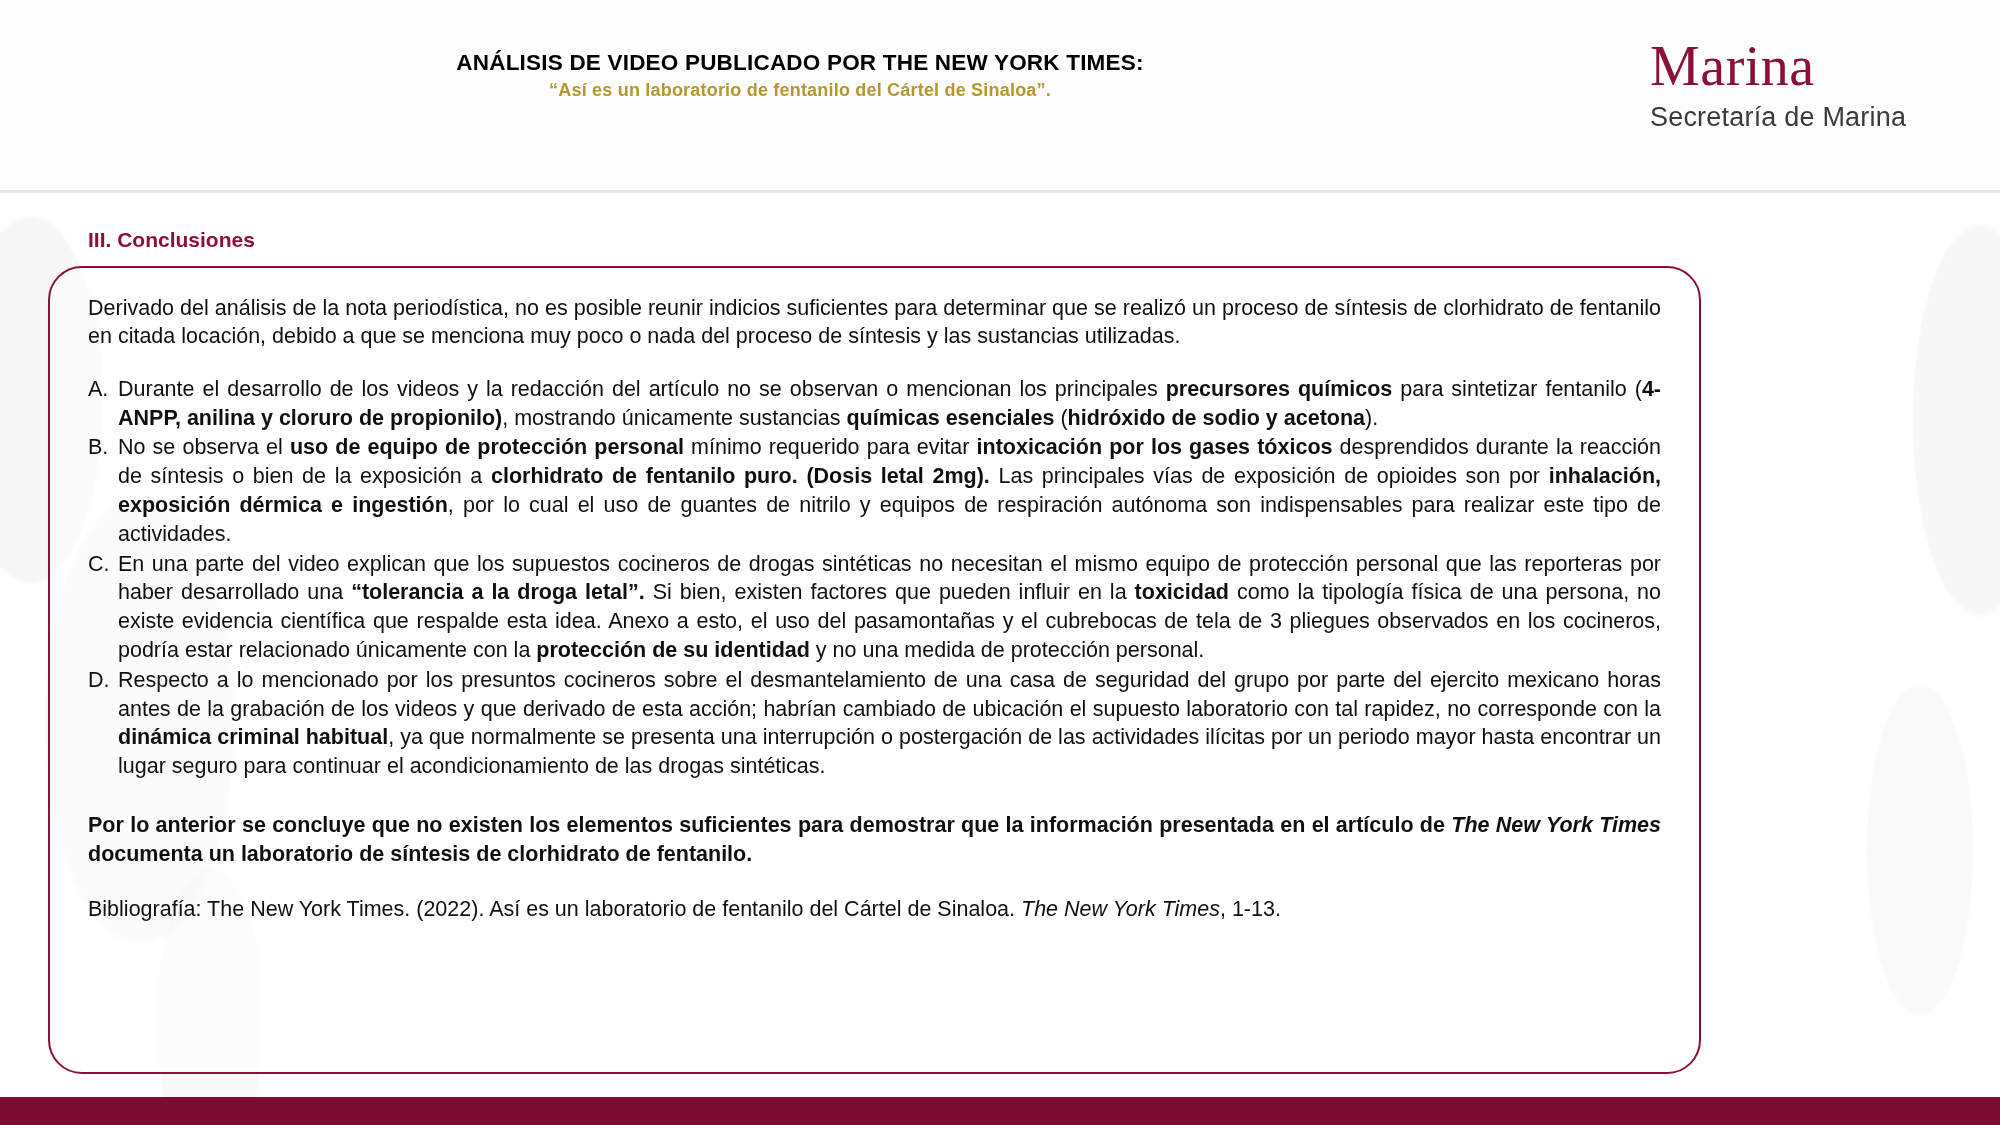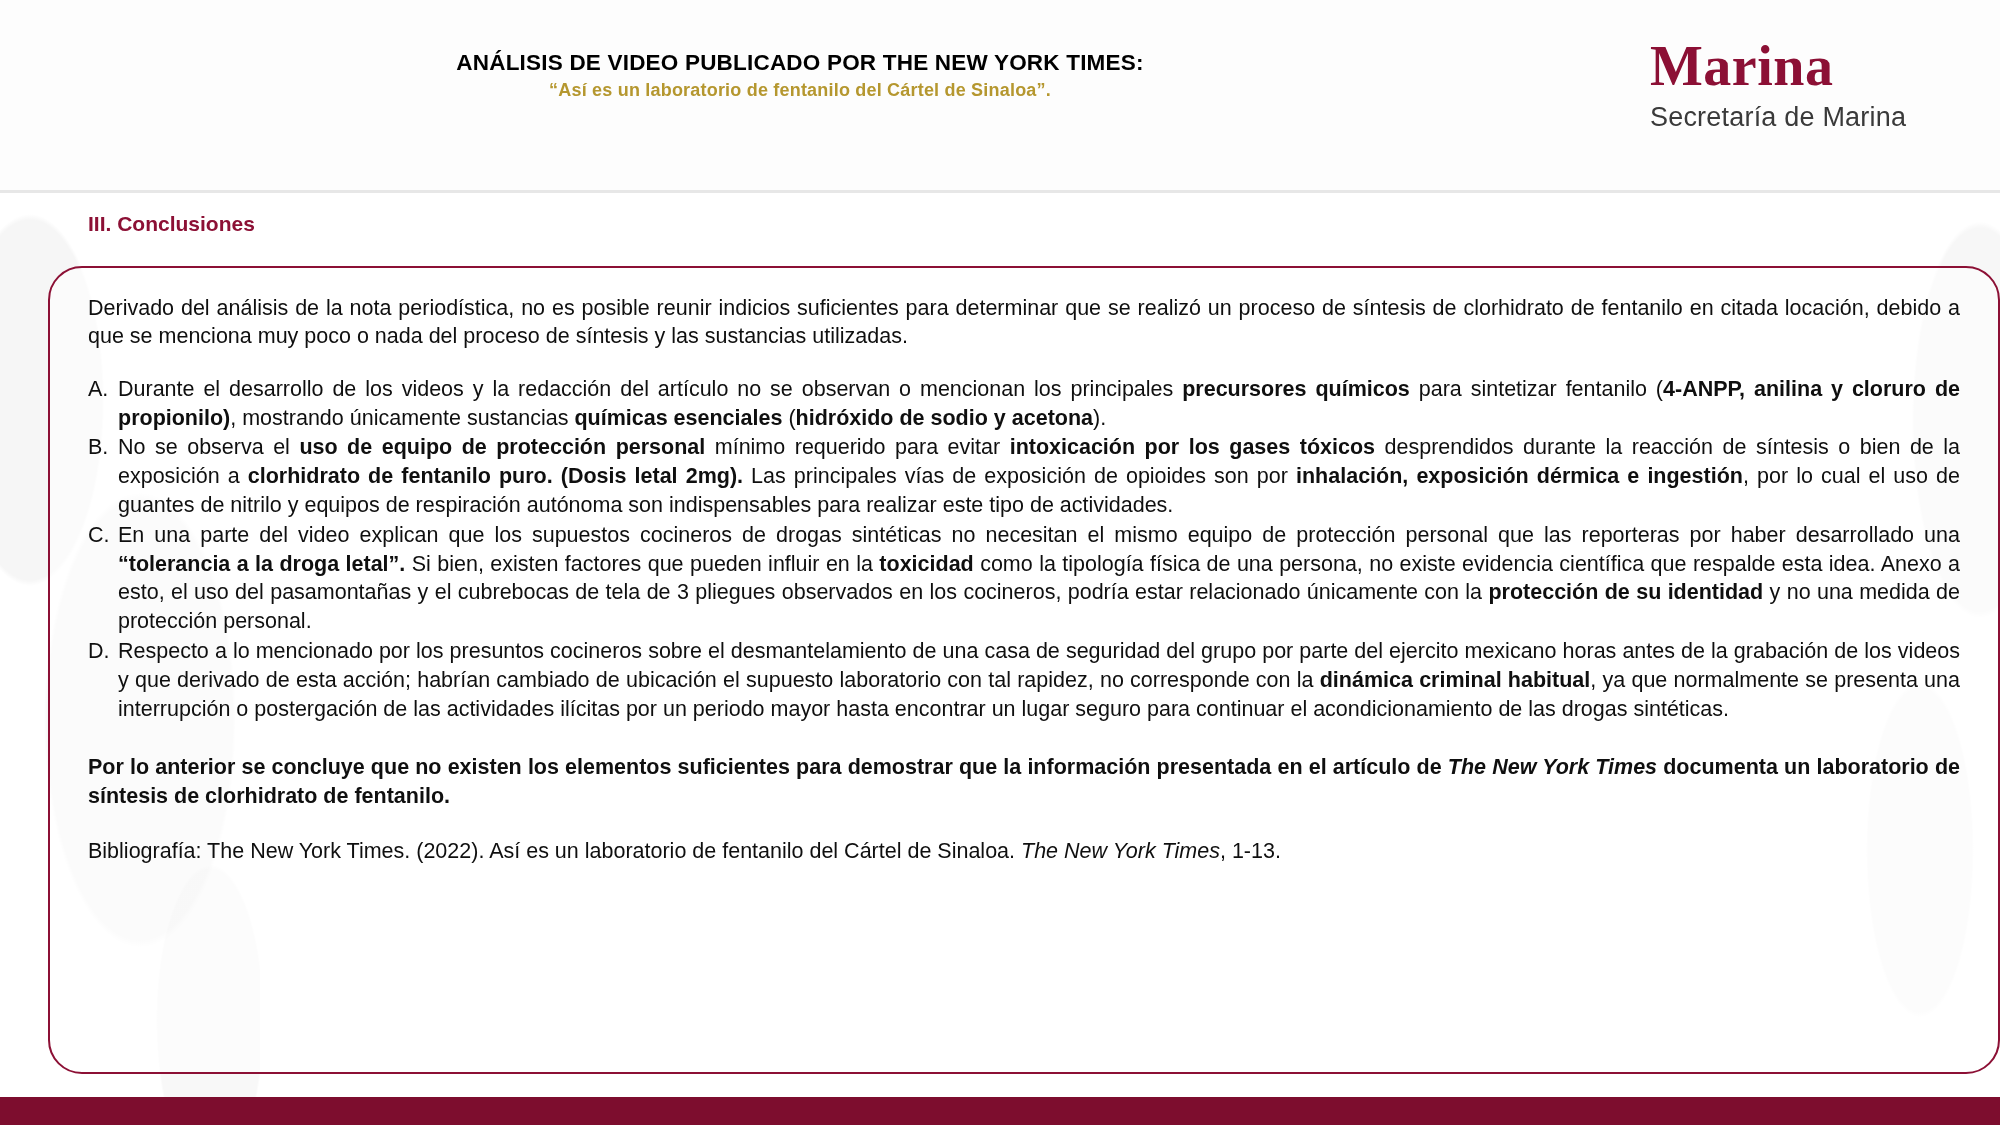--- a/index.html
+++ b/index.html
@@ -97,48 +97,48 @@
   .brand {
     position: absolute;
     left: 1650px;
     top: 38px;
     width: 330px;
   }
   .brand-main {
     color: #8c1035;
     font-family: "Liberation Serif", serif;
     font-size: 56px;
-    font-weight: bold;
+    font-weight: normal;
     line-height: 1.0;
     letter-spacing: 0.5px;
   }
   .brand-sub {
     color: #3a3a3a;
     font-size: 27px;
     font-weight: normal;
     margin-top: 8px;
     letter-spacing: 0.2px;
   }
 
   
   .section-heading {
     position: absolute;
     left: 88px;
-    top: 212px;
+    top: 228px;
     color: #8c1035;
     font-size: 21px;
     font-weight: bold;
   }
 
   
   .content-box {
     position: absolute;
     left: 48px;
     top: 266px;
-    width: 1952px;
+    width: 1653px;
     height: 808px;
     border: 2.2px solid #8c1035;
     border-radius: 34px;
     box-sizing: border-box;
     background: rgba(255,255,255,0.55);
     padding: 26px 38px 0 38px;
   }
 
   .para {
     font-size: 21.5px;

